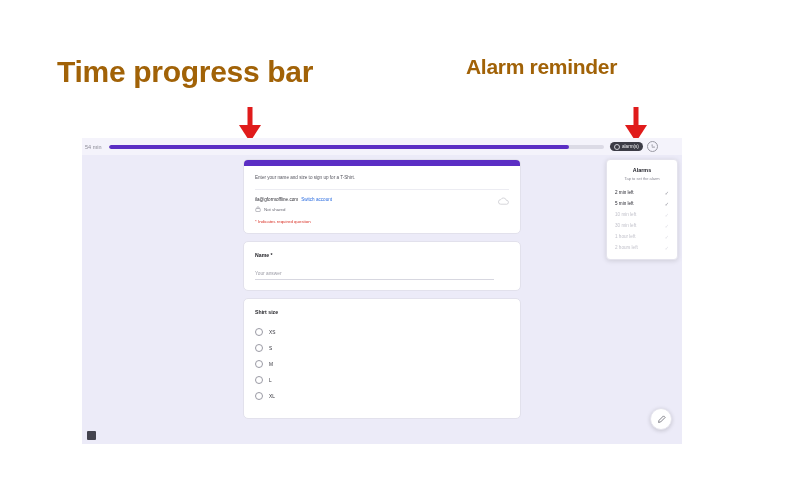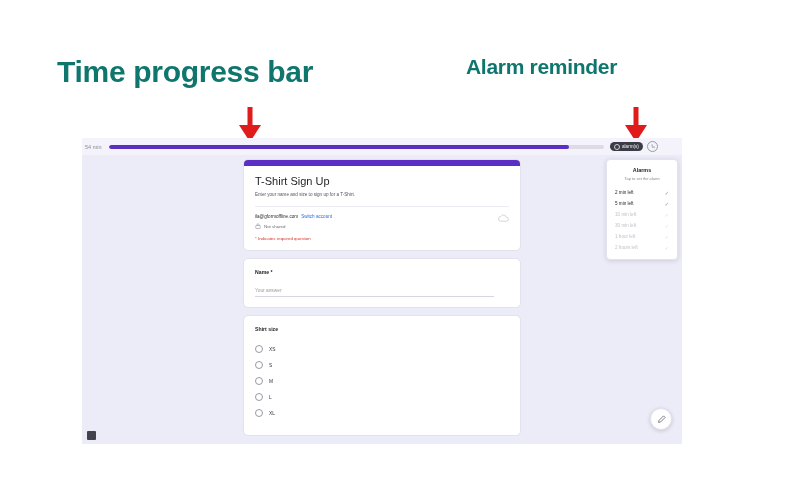--- a/index.html
+++ b/index.html
@@ -11,21 +11,21 @@
     height: 499px;
     background: #ffffff;
     font-family: "Liberation Sans", sans-serif;
     overflow: hidden;
     position: relative;
   }
 
   
   .annotation {
     position: absolute;
-    color: #0f766e;
+    color: #a16207;
     font-weight: bold;
     white-space: nowrap;
     text-align: right;
   }
   #ann-progress {
     left: 57px;
     top: 55px;
     font-size: 30px;
     letter-spacing: -0.3px;
   }
@@ -304,21 +304,20 @@
       </div>
       <div id="clock-icon-btn"></div>
     </div>
   </div>
 
   <div id="form-column">
 
     <div class="form-card" id="header-card">
       <div id="header-accent"></div>
       <div id="header-body">
-        <h1 id="form-title">T-Shirt Sign Up</h1>
         <p id="form-desc">Enter your name and size to sign up for a T-Shirt.</p>
 
         <div id="account-row">
           <div id="account-left">
             <div id="email-line">
               <span>ila@gformoffline.com</span><span id="switch-account">Switch account</span>
             </div>
             <div id="shared-line">
               <svg width="6" height="6" viewBox="0 0 12 12">
                 <rect x="1.5" y="5" width="9" height="6" rx="1" fill="none" stroke="#8a8a95" stroke-width="1.1"></rect>

